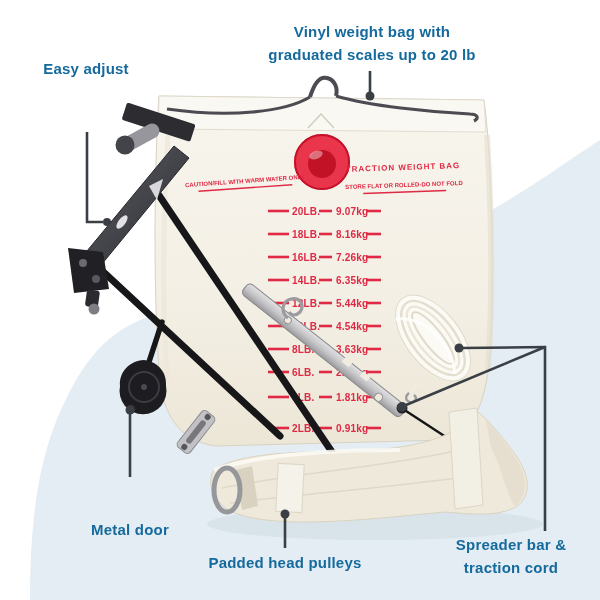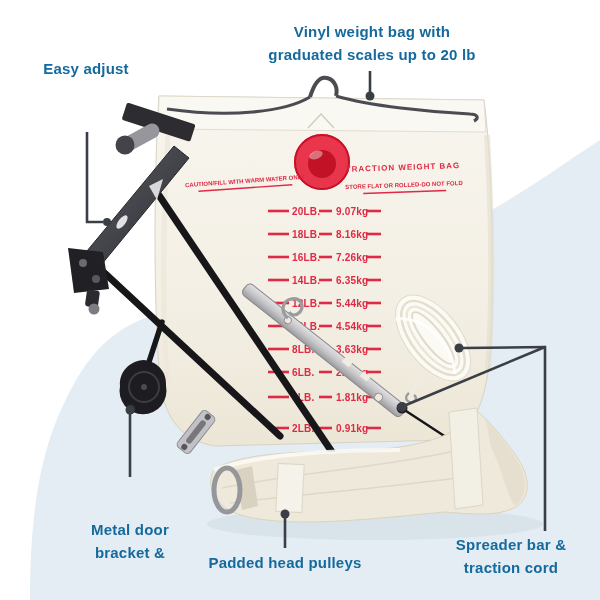--- a/index.html
+++ b/index.html
@@ -251,21 +251,20 @@
     <div>Easy adjust</div>
   </div>
 
   <div class="callout" style="left:237px; top:20px; width:270px;">
     <div>Vinyl weight bag with</div>
     <div>graduated scales up to 20 lb</div>
   </div>
 
   <div class="callout" style="left:50px; top:470px; width:160px;margin-top:48px;">
     <div>Metal door</div>
-    <div>bracket &amp;</div>
   </div>
 
   <div class="callout" style="left:165px; top:551px; width:240px;">
     <div>Padded head pulleys</div>
   </div>
 
   <div class="callout" style="left:411px; top:533px; width:200px;">
     <div>Spreader bar &amp;</div>
     <div>traction cord</div>
   </div>

